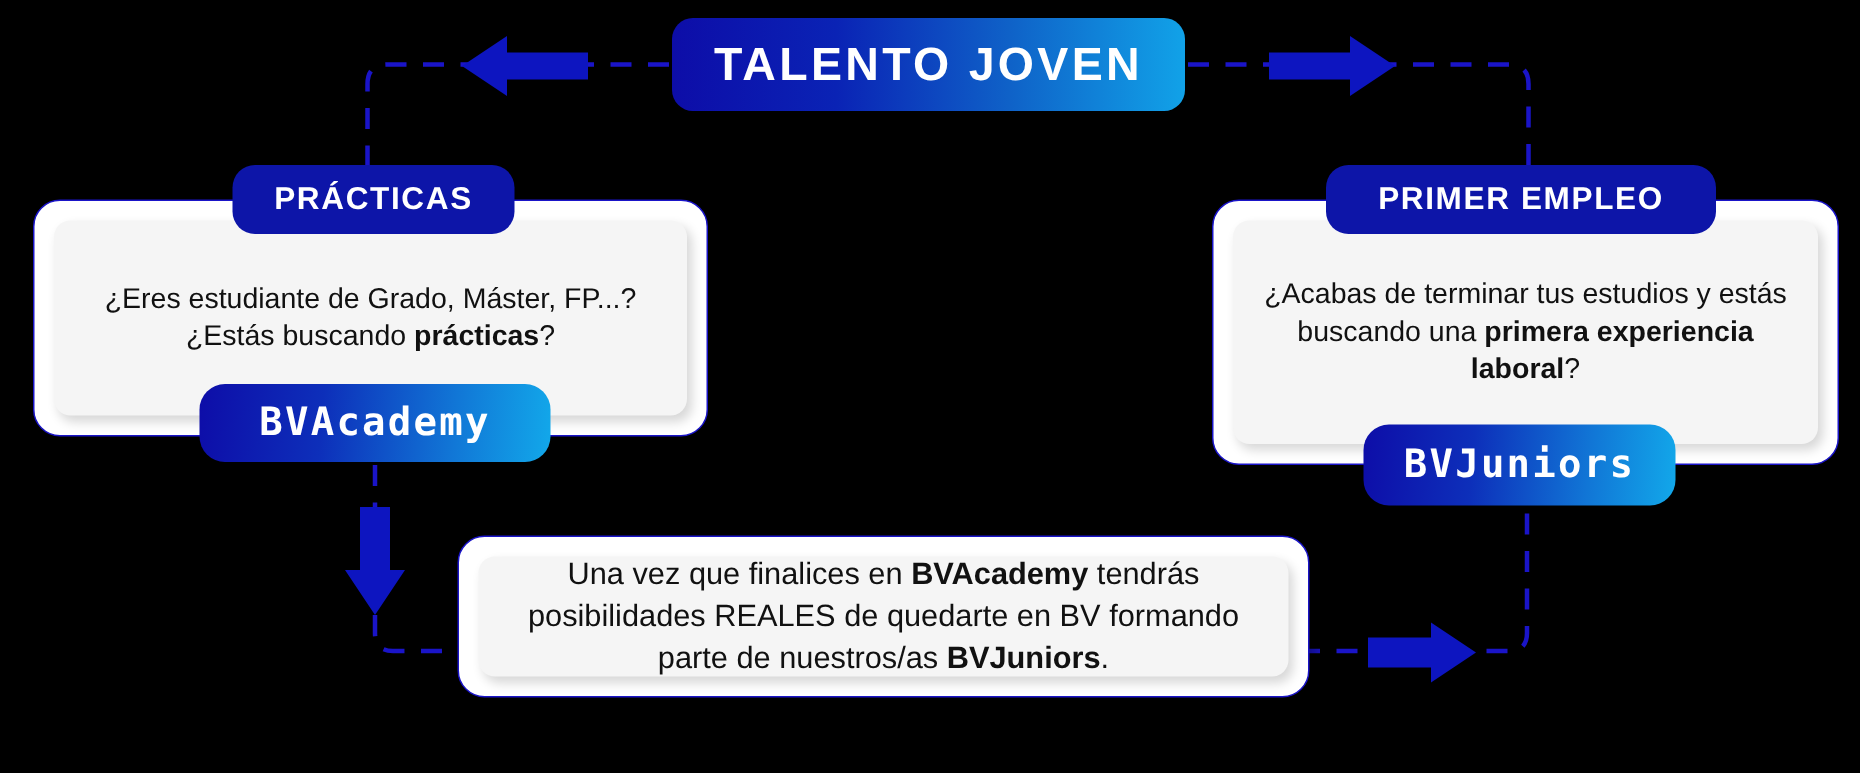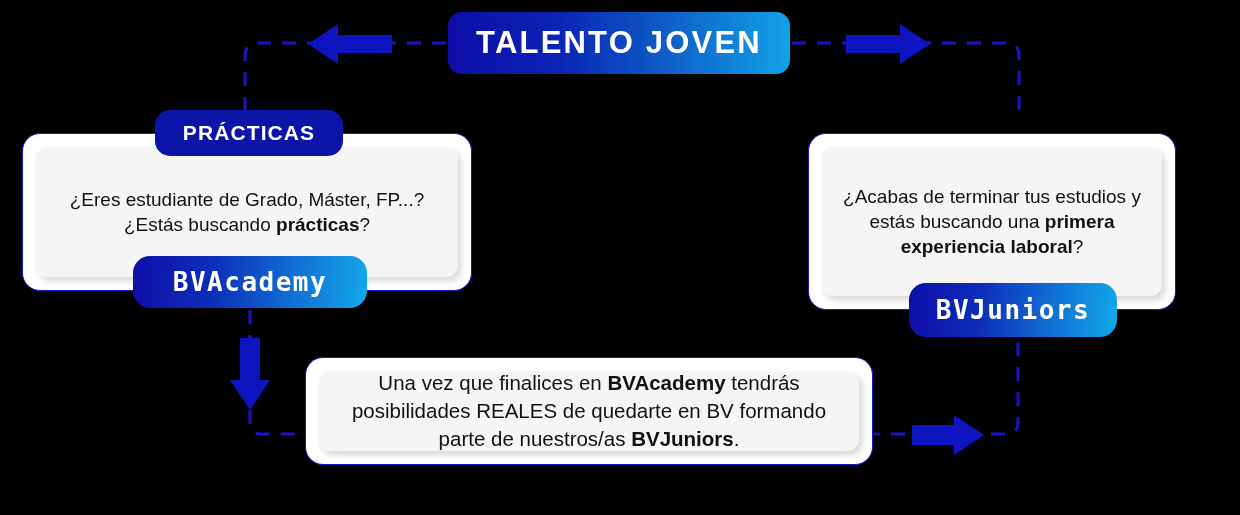--- a/index.html
+++ b/index.html
@@ -119,21 +119,21 @@
   .card-text {
     color: #111111;
     font-size: 19px;
     line-height: 1.33;
     text-align: center;
     padding: 0 14px;
   }
   .card-text b { font-weight: bold; }
 
   .card-left   { left: 22px;  top: 133px; width: 450px; height: 158px; }
-  .card-right  { left: 808px; top: 133px; width: 368px; height: 177px; }
+  .card-right  { left: 808px; top: 133px; width: 418px; height: 177px; }
   .card-bottom { left: 305px; top: 357px; width: 568px; height: 108px; }
 
   .card-bottom .card-text { font-size: 20.5px; line-height: 1.38; }
 </style>
 </head>
 <body>
 
 <div id="stage">
 
   <svg class="dash-svg" viewBox="0 0 1240 515">
@@ -180,20 +180,21 @@
   <div class="pill pill-brand pill-bvacademy">BVAcademy</div>
 
   <div class="card-outer card-right">
     <div class="card-inner">
       <div class="card-text">
         <span>¿Acabas de terminar tus estudios y estás buscando una </span><b>primera experiencia laboral</b><span>?</span>
       </div>
     </div>
   </div>
 
+  <div class="pill pill-section pill-primer">PRIMER EMPLEO</div>
 
   <div class="pill pill-brand pill-bvjuniors">BVJuniors</div>
 
   <div class="card-outer card-bottom">
     <div class="card-inner">
       <div class="card-text">
         <span>Una vez que finalices en </span><b>BVAcademy</b><span> tendrás posibilidades REALES de quedarte en BV formando parte de nuestros/as </span><b>BVJuniors</b><span>.</span>
       </div>
     </div>
   </div>

